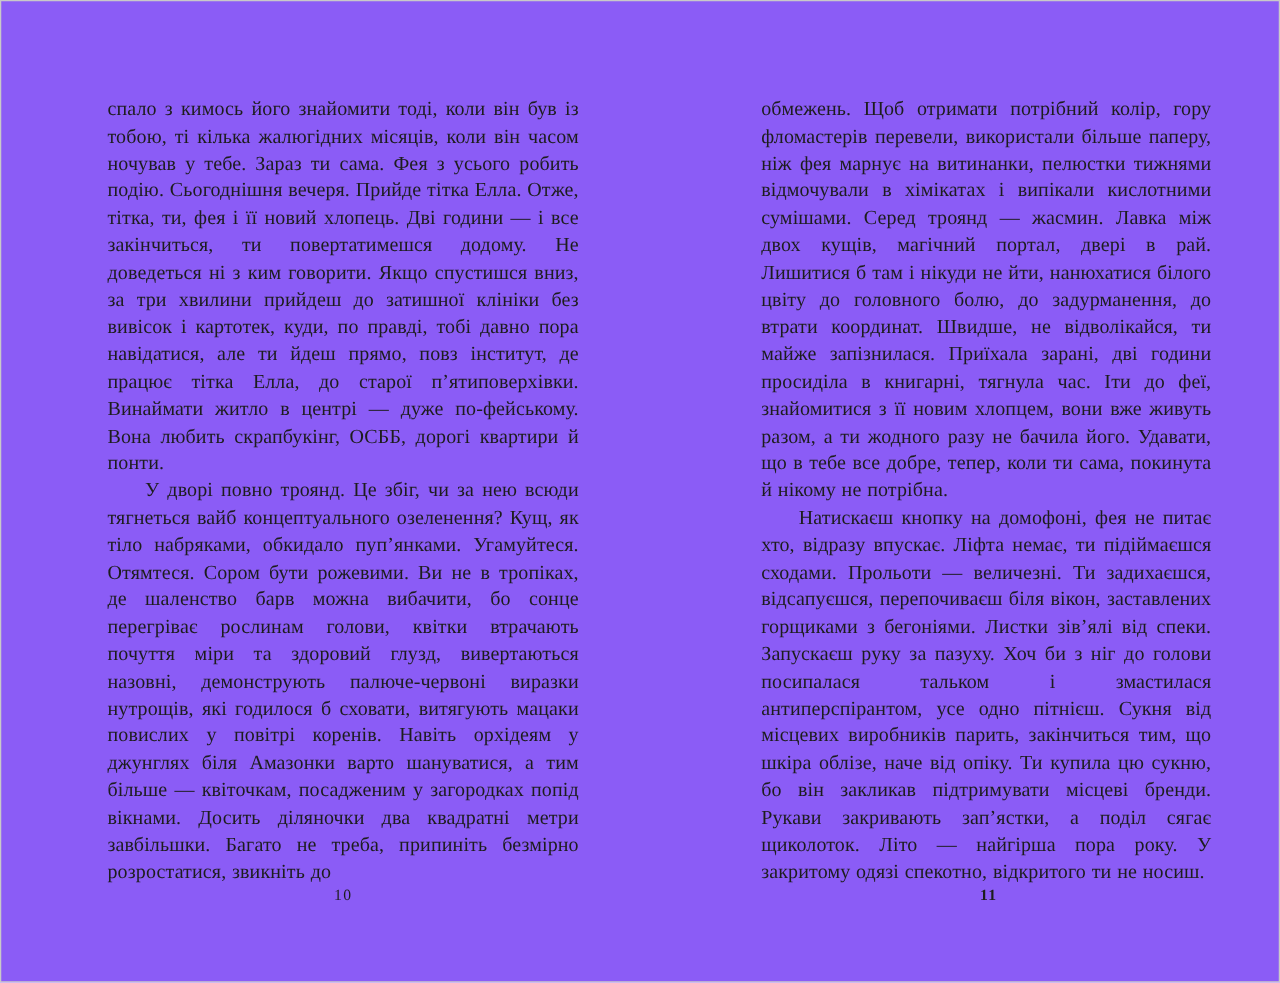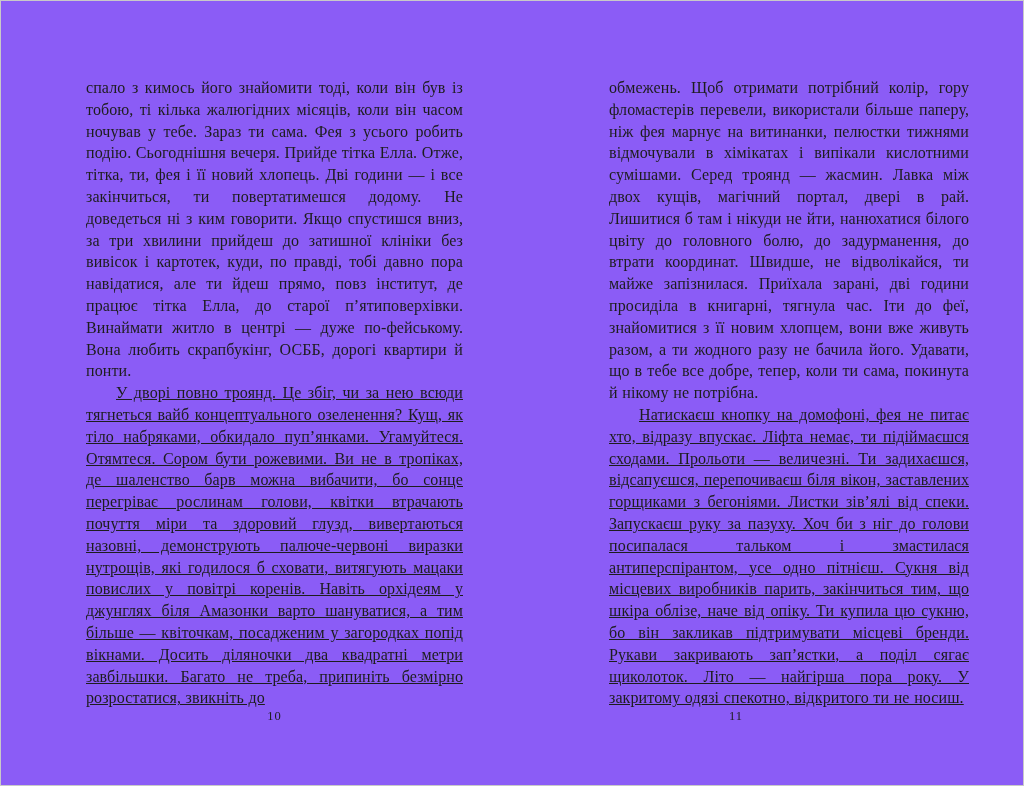--- a/index.html
+++ b/index.html
@@ -27,32 +27,31 @@
   .page-text p {
     margin: 0;
     font-size: 16px;
     line-height: 21.8px;
     text-align: justify;
     letter-spacing: 0.1px;
     word-spacing: 0.5px;
   }
   .page-text p.indent {
     text-indent: 30px;
-    text-decoration: underline;
   }
   .page-number {
     position: absolute;
     top: 708px;
     text-align: center;
     font-size: 12.5px;
     letter-spacing: 1px;
     color: #1d1d1d;
   }
   .page-number.left  { left: 85px;  width: 377px; }
-  .page-number.right { left: 555px; width: 360px; }
+  .page-number.right { left: 610px; width: 360px; font-weight: bold; }
 </style>
 </head>
 <body>
 
 <div class="book-spread">
 
   <div class="page-text left">
     <p>спало з кимось його знайомити тоді, коли він був із тобою, ті кілька жалюгідних місяців, коли він часом ночував у тебе. Зараз ти сама. Фея з усього робить подію. Сьогоднішня вечеря. Прийде тітка Елла. Отже, тітка, ти, фея і її новий хлопець. Дві години — і все закінчиться, ти повертатимешся додому. Не доведеться ні з ким говорити. Якщо спустишся вниз, за три хвилини прийдеш до затишної клініки без вивісок і картотек, куди, по правді, тобі давно пора навідатися, але ти йдеш прямо, повз інститут, де працює тітка Елла, до старої п’ятиповерхівки. Винаймати житло в центрі — дуже по-фейському. Вона любить скрапбукінг, ОСББ, дорогі квартири й понти.</p>
     <p class="indent">У дворі повно троянд. Це збіг, чи за нею всюди тягнеться вайб концептуального озеленення? Кущ, як тіло набряками, обкидало пуп’янками. Угамуйтеся. Отямтеся. Сором бути рожевими. Ви не в тропіках, де шаленство барв можна вибачити, бо сонце перегріває рослинам голови, квітки втрачають почуття міри та здоровий глузд, вивертаються назовні, демонструють палюче-червоні виразки нутрощів, які годилося б сховати, витягують мацаки повислих у повітрі коренів. Навіть орхідеям у джунглях біля Амазонки варто шануватися, а тим більше — квіточкам, посадженим у загородках попід вікнами. Досить діляночки два квадратні метри завбільшки. Багато не треба, припиніть безмірно розростатися, звикніть до</p>
   </div>

